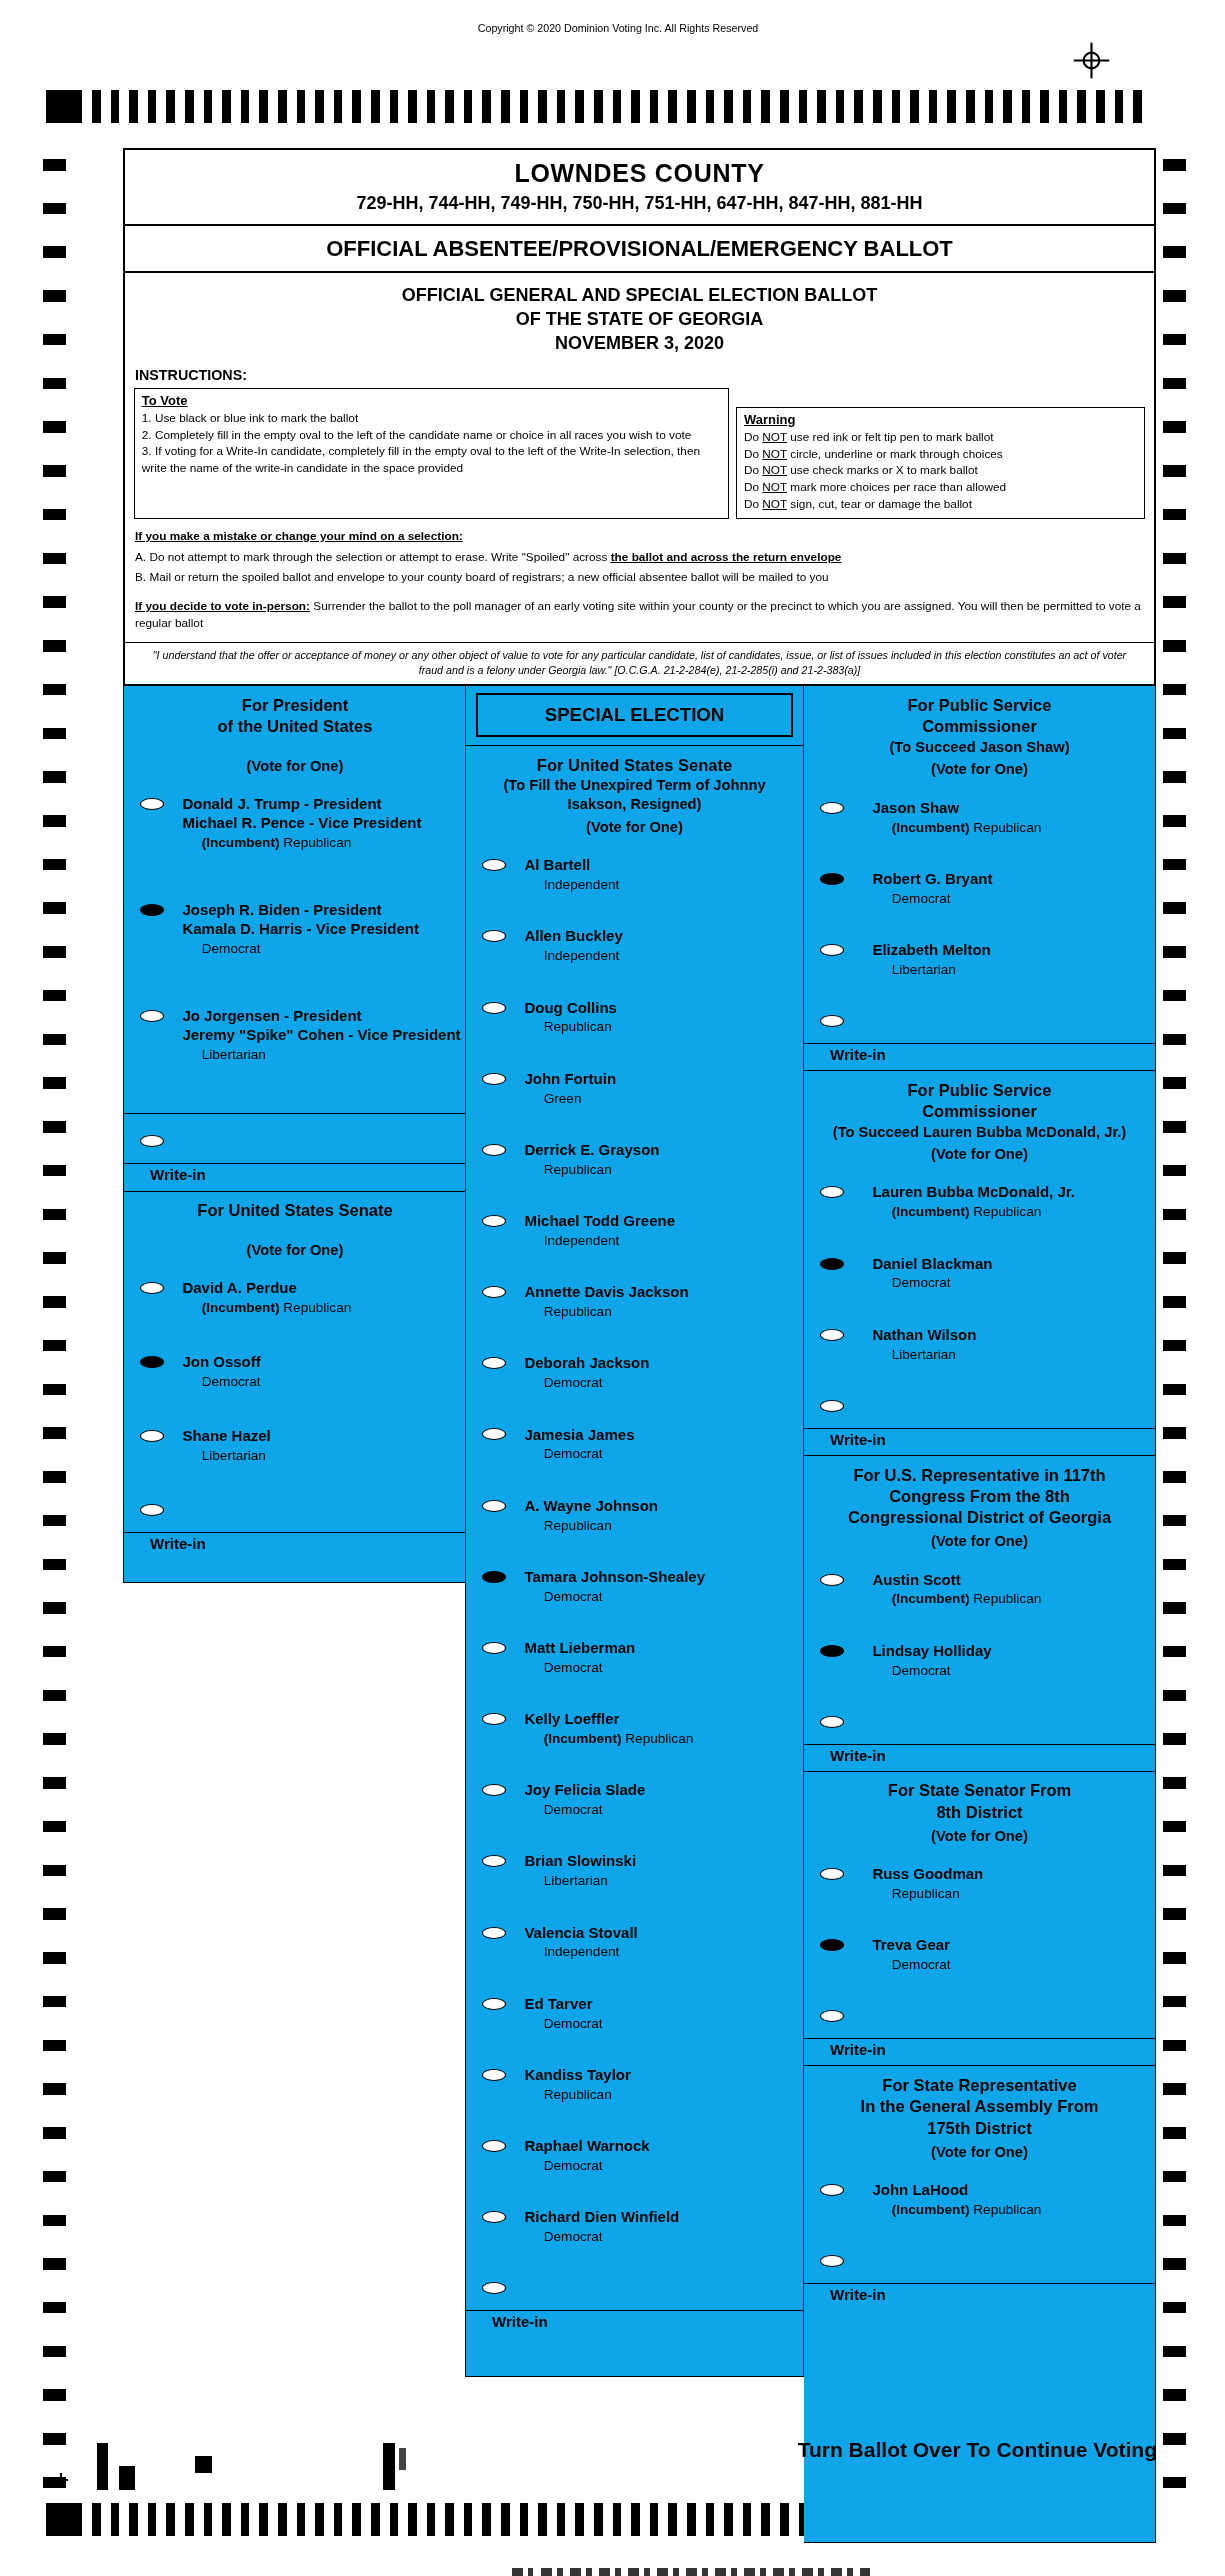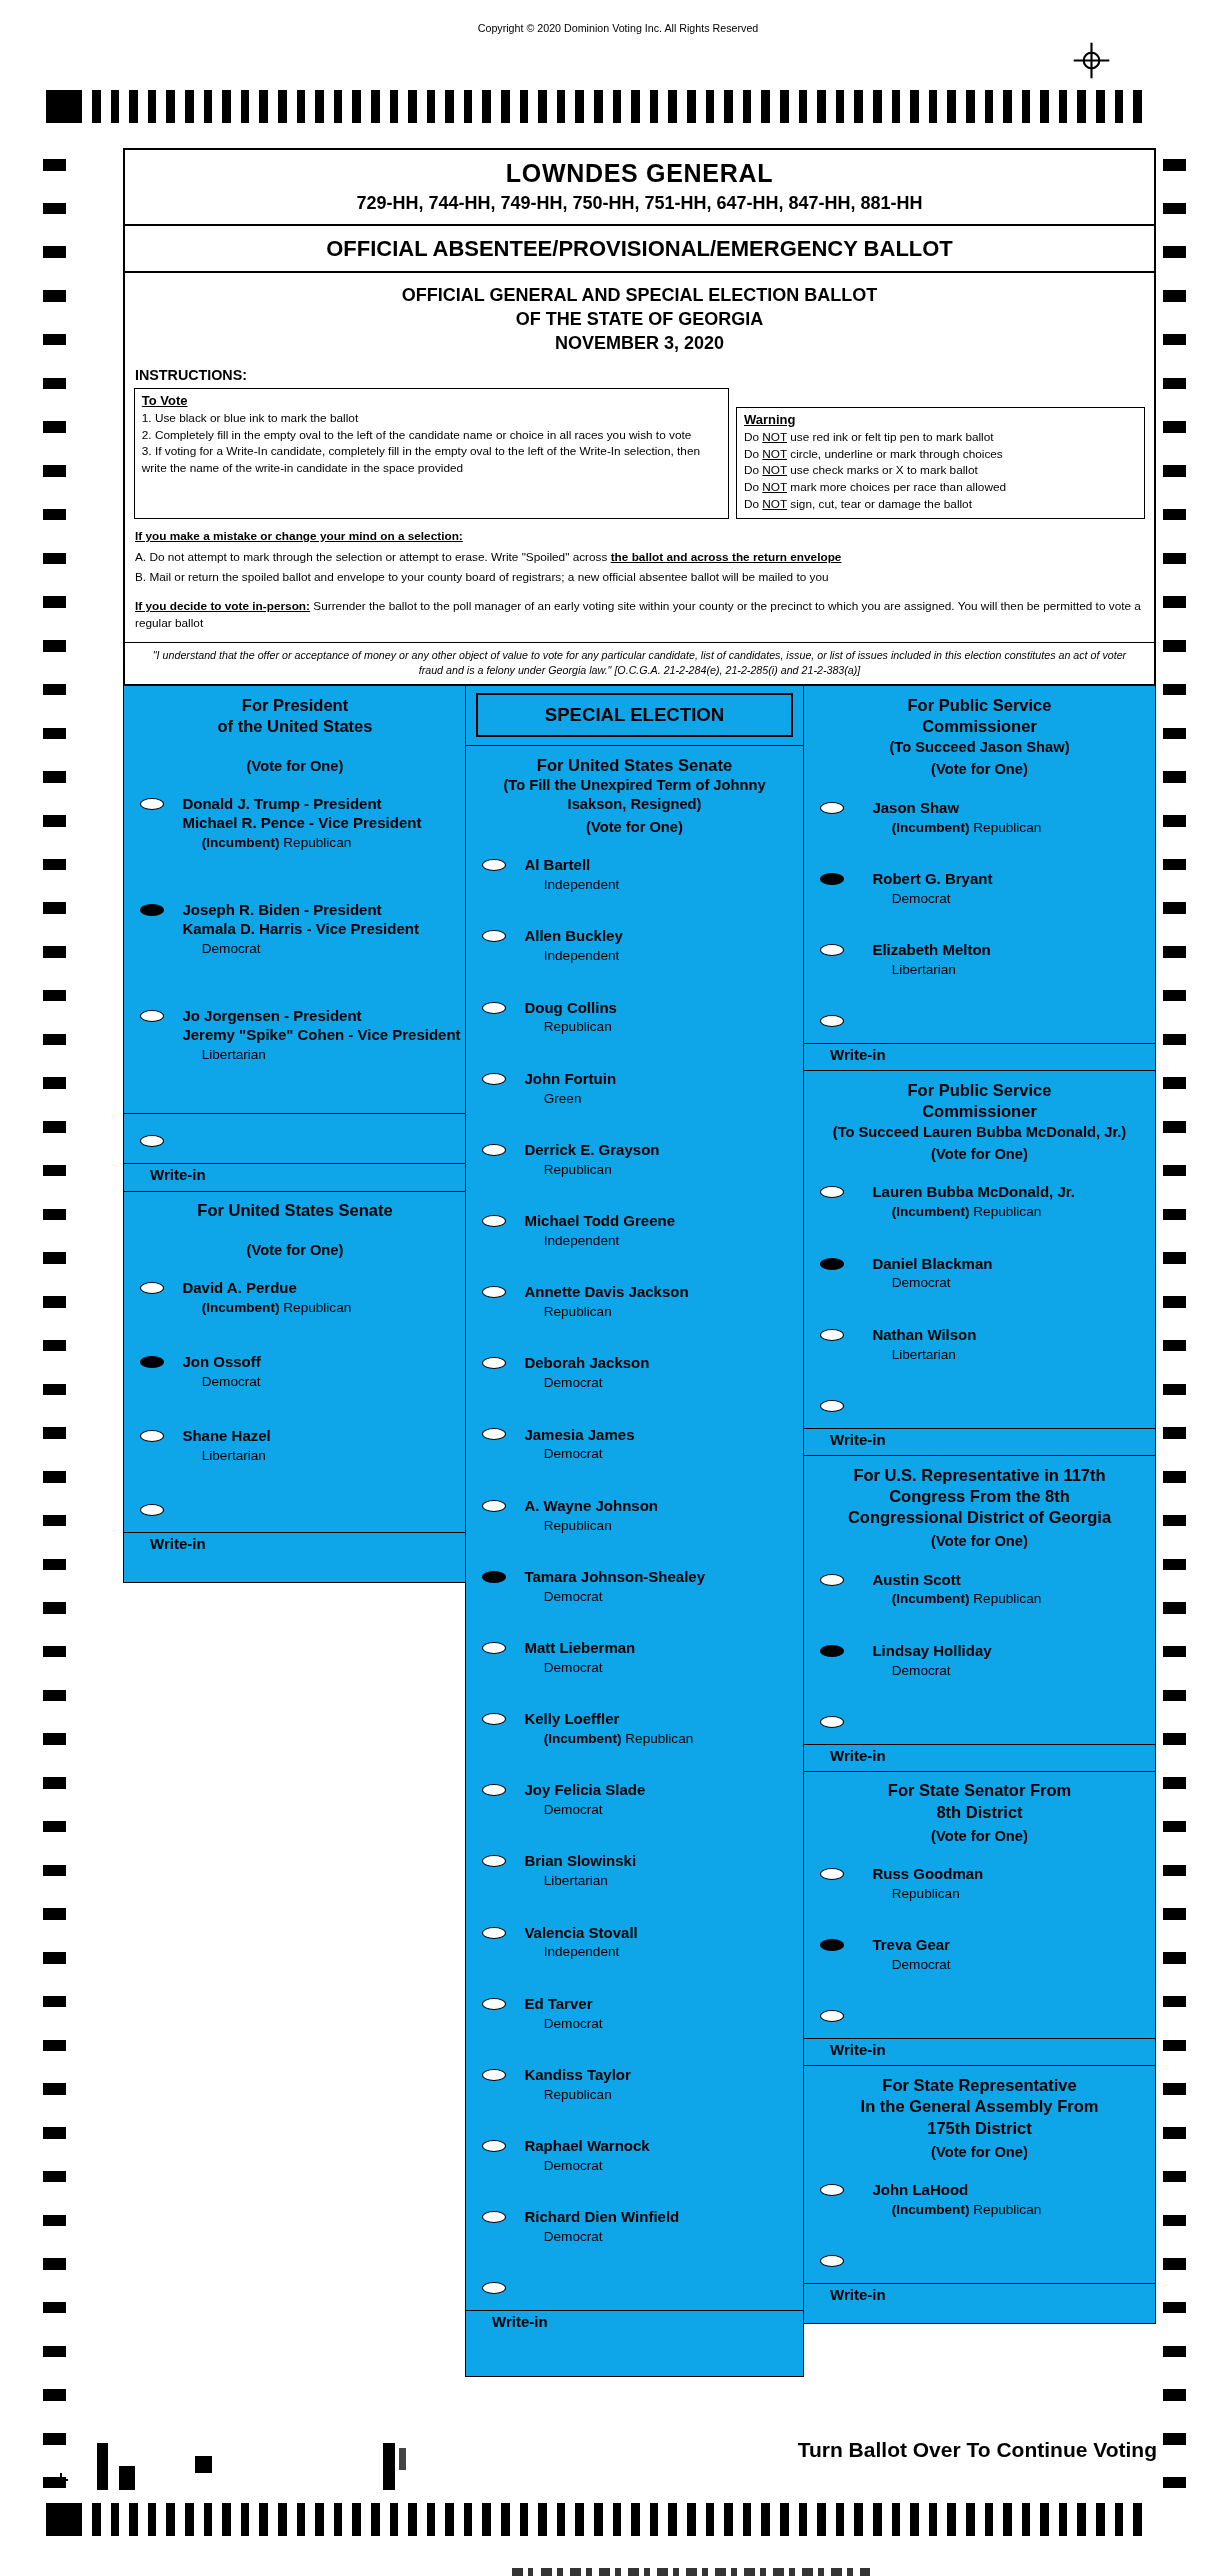--- a/index.html
+++ b/index.html
@@ -43,21 +43,21 @@
   .mistake-title { margin-bottom:4.3px; }
   .mistake-line { margin:2.1px 0; }
   .in-person { padding:10px 10px 10px; font-size:11.8px; line-height:1.45; }
   .fraud { border-top:1.8px solid #000; font-style:italic; text-align:center; font-size:10.7px; line-height:1.4; padding:5px 26px 6.4px; }
 
   
   .contest-area { position:relative; width:1033px; height:1691px; }
   .col { position:absolute; top:0; overflow:hidden; background:#0ea5e9; }
   .col1 { left:0; width:344px; height:897px; border:1.8px solid #000; border-top:none; }
   .col2 { left:342px; width:339px; height:1691px; border-left:1.8px solid #000; border-right:1.8px solid #000; border-bottom:1.8px solid #000; }
-  .col3 { left:681px; width:352px; height:1638px; border-right:1.8px solid #000; border-bottom:1.8px solid #000; }
+  .col3 { left:681px; width:352px; height:1857px; border-right:1.8px solid #000; border-bottom:1.8px solid #000; }
 
   .special-wrap { border-bottom:1.8px solid #000; padding:7.2px 10px 8.6px; }
   .special-box { border:2.1px solid #000; text-align:center; font-weight:bold; font-size:18.6px; padding:8.6px 4.3px; }
 
   .contest + .contest { border-top:1.8px solid #000; }
   .contest-head { text-align:center; font-weight:bold; padding:8.6px 7.2px 0; margin-bottom:21.5px; }
   .c-title { font-size:16.5px; line-height:1.3; }
   .c-sub { font-size:14.7px; line-height:1.3; }
   .c-vote { font-size:14.7px; margin-top:4.3px; }
   .col1 .c-vote { margin-top:20px; }
@@ -333,21 +333,21 @@
       <div class="tm-side"></div>
       <div class="tm-side"></div>
       <div class="tm-side"></div>
       <div class="tm-side"></div>
       <div class="tm-side"></div>
     </div>
 
   <div class="ballot">
 
     <div class="county-box">
-      <div class="county">LOWNDES GENERAL</div>
+      <div class="county">LOWNDES COUNTY</div>
       <div class="precincts">729-HH, 744-HH, 749-HH, 750-HH, 751-HH, 647-HH, 847-HH, 881-HH</div>
     </div>
 
     <div class="ballot-type">OFFICIAL ABSENTEE/PROVISIONAL/EMERGENCY BALLOT</div>
 
     <div class="main-box">
       <div class="election-title">
         <div>OFFICIAL GENERAL AND SPECIAL ELECTION BALLOT</div>
         <div>OF THE STATE OF GEORGIA</div>
         <div>NOVEMBER 3, 2020</div>

